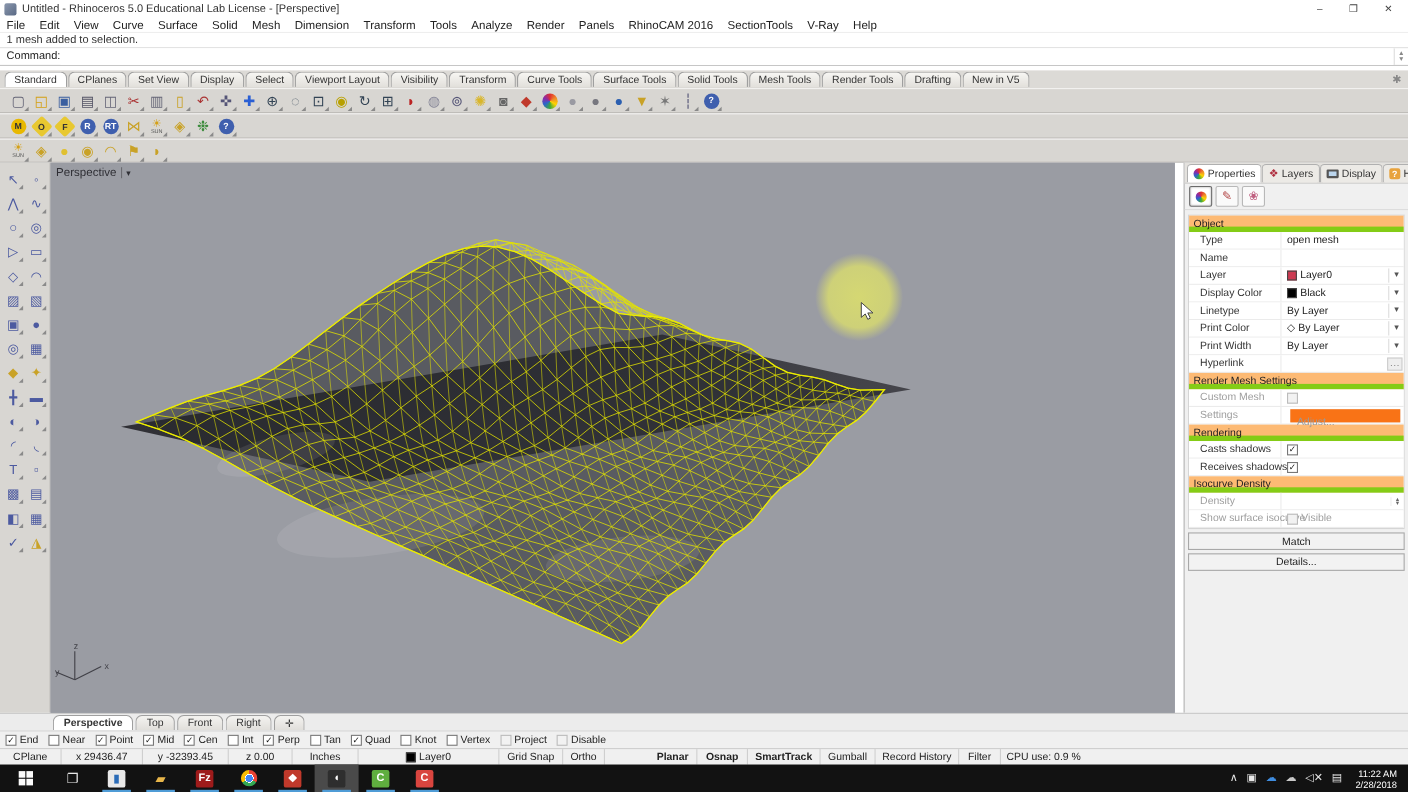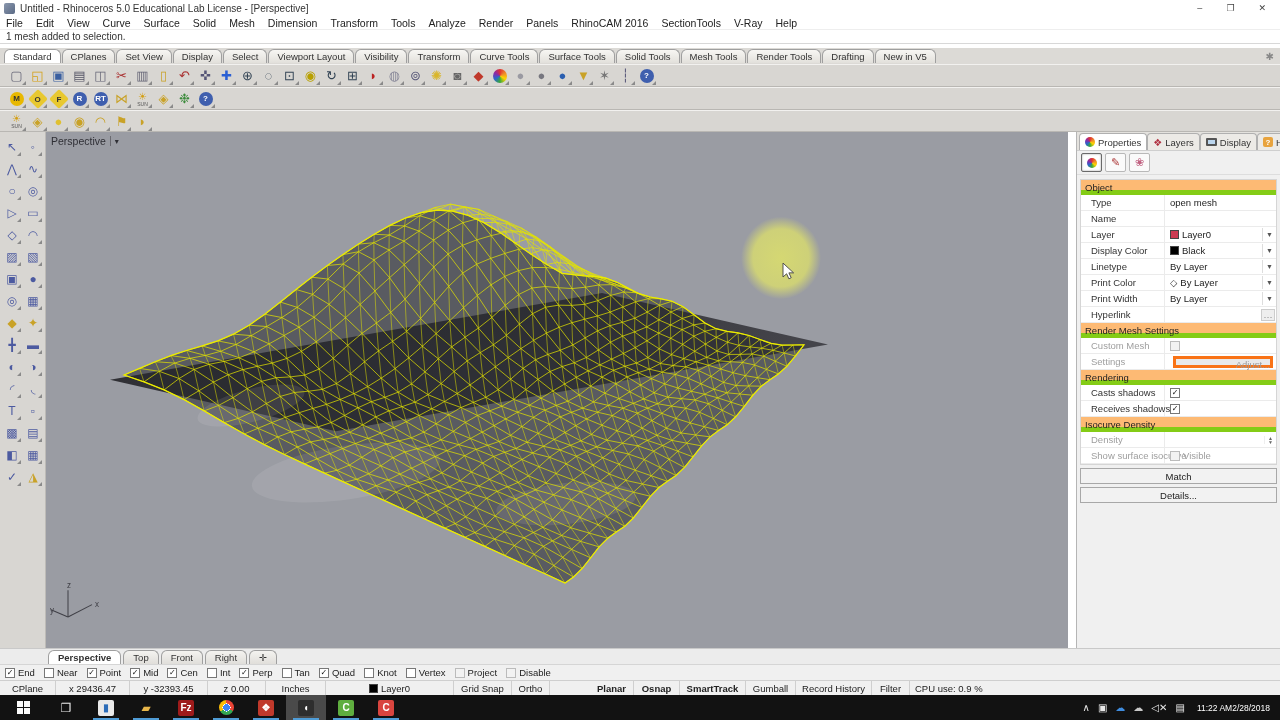--- a/index.html
+++ b/index.html
@@ -58,21 +58,21 @@
   .ptool-btn{width:21px;height:19px;border:1px solid #b8b8b8;background:#fafafa;display:flex;align-items:center;justify-content:center;border-radius:2px;font-size:11px}
   .ptool-btn.pressed{border-color:#6a6a6a;background:#fff;box-shadow:inset 0 0 2px #999}
   #ptable{margin:4px 3px 0;border:1px solid #d5d5d5;background:#fff;flex:0 0 auto}
   .psec{height:15px;line-height:15px;padding-left:4px;color:#222;background:#fdba74;border-bottom:5px solid #84cc16}
   .prow{display:flex;height:16px;line-height:15px;border-bottom:1px solid #ebebeb;background:#fff;align-items:center}
   .plab{width:84px;padding-left:10px;color:#333;border-right:1px solid #ebebeb;height:100%;white-space:nowrap}
   .pval{flex:1;display:flex;align-items:center;gap:3px;padding-left:5px;color:#222;height:100%}
   .prow.gray .plab,.prow.gray .pvtext,.prow.gray .pcl{color:#9e9e9e}
   .dd{width:14px;height:13px;border-left:1px solid #ddd;display:flex;align-items:center;justify-content:center;color:#555;font-size:7px;margin-left:auto}
   .swatch{width:9px;height:9px;border:1px solid #444;display:inline-block;flex:0 0 auto}
-  .pbtn{flex:1;margin:1px 3px;background:#e9e9e9;border:3px solid #f97316;text-align:right;color:#9a9a9a;height:12px;line-height:11px}
+  .pbtn{flex:1;margin:1px 3px;background:#e9e9e9;border:6px solid #f97316;text-align:left;color:#9a9a9a;height:12px;line-height:11px}
   .cbx{width:10px;height:10px;border:1px solid #777;background:#fff;display:inline-flex;align-items:center;justify-content:center;font-size:8px;color:#111;flex:0 0 auto}
   .cbx.muted{border-color:#bbb;background:#f2f2f2}
   .spin{margin-left:auto;width:12px;display:flex;flex-direction:column;align-items:center;font-size:5px;color:#666;line-height:4px;border-left:1px solid #eee}
   .ell{margin-left:auto;width:14px;height:12px;border:1px solid #ccc;background:#eee;color:#888;text-align:center;line-height:10px;margin-right:1px}
   .bigbtn{height:16px;line-height:15px;margin:3px 3px 0;background:#f2f2f2;border:1px solid #a8a8a8;text-align:center;color:#222;flex:0 0 auto}
   
   #vtabs{height:16px;background:#ececec;border-top:1px solid #c9c9c9;display:flex;align-items:flex-end;padding-left:48px;flex:0 0 auto}
   .vtab{font-size:9.5px;color:#333;padding:1px 9px;border:1px solid #9f9f9f;border-bottom:none;border-radius:6px 6px 0 0;background:linear-gradient(#f4f3f0,#e0deda);margin-right:2px;height:14px}
   .vtab.active{background:#fff;font-weight:bold}
   #osnaprow{height:16px;background:#f0f0f0;border-top:1px solid #d5d5d5;display:flex;align-items:center;padding-left:5px;flex:0 0 auto}
@@ -88,21 +88,21 @@
   #winlogo{display:grid;grid-template-columns:6px 6px;grid-template-rows:6px 6px;gap:1px}
   #winlogo span{background:#fbfbfb}
   #tsearch{width:212px;background:#2a2a2a;border:1px solid #7a7a7a;margin:2px 4px;display:flex;align-items:center;padding-left:9px;color:#9a9a9a;font-size:10px}
   .tbapp{width:40px;display:flex;align-items:center;justify-content:center;position:relative}
   .tbapp.active{background:#4a4a4a}
   .tbapp .uline{position:absolute;bottom:0;left:7px;right:7px;height:2px;background:#4f9cd6}
   .tile{width:16px;height:16px;border-radius:2px;display:flex;align-items:center;justify-content:center;font-size:10px;font-weight:bold}
   .chrome{width:15px;height:15px;border-radius:50%;background:radial-gradient(circle at center,#4285f4 0 31%,#fff 32% 38%,transparent 39%),conic-gradient(#ea4335 0 33%,#34a853 33% 66%,#fbbc05 66% 100%)}
   #tray{margin-left:auto;display:flex;align-items:center;gap:8px;padding-right:6px;color:#e8e8e8}
   .trayicon{font-size:10px;line-height:1;color:#e8e8e8}
-  #clock{display:flex;flex-direction:row;align-items:flex-end;justify-content:center;color:#fff;font-size:8.5px;line-height:10px;padding-left:4px;padding-right:4px}
+  #clock{display:flex;flex-direction:column;align-items:flex-end;justify-content:center;color:#fff;font-size:8.5px;line-height:10px;padding-left:4px;padding-right:4px}
 </style>
 </head>
 <body>
 
 <div id="app">
   <div id="titlebar">
     <span id="appicon"></span>
     <span id="titletext">Untitled - Rhinoceros 5.0 Educational Lab License - [Perspective]</span>
     <span id="wcontrols" style="margin-left:auto;display:flex;gap:24px;padding-right:10px;color:#444;font-size:9px">
       <span>–</span>
@@ -125,20 +125,28 @@
       <span class="menu-item">Render</span>
       <span class="menu-item">Panels</span>
       <span class="menu-item">RhinoCAM 2016</span>
       <span class="menu-item">SectionTools</span>
       <span class="menu-item">V-Ray</span>
       <span class="menu-item">Help</span>
     </div>
   <div id="historyline">
     <span>1 mesh added to selection.</span>
   </div>
+  <div id="cmdline">
+    <span>Command:</span>
+    <div id="cmdinput"></div>
+    <div id="cmdscroll">
+      <span>▲</span>
+      <span>▼</span>
+    </div>
+  </div>
   <div id="cmdgap"></div>
   <div id="tabrow">
       <span class="ttab active">Standard</span>
       <span class="ttab">CPlanes</span>
       <span class="ttab">Set View</span>
       <span class="ttab">Display</span>
       <span class="ttab">Select</span>
       <span class="ttab">Viewport Layout</span>
       <span class="ttab">Visibility</span>
       <span class="ttab">Transform</span>

